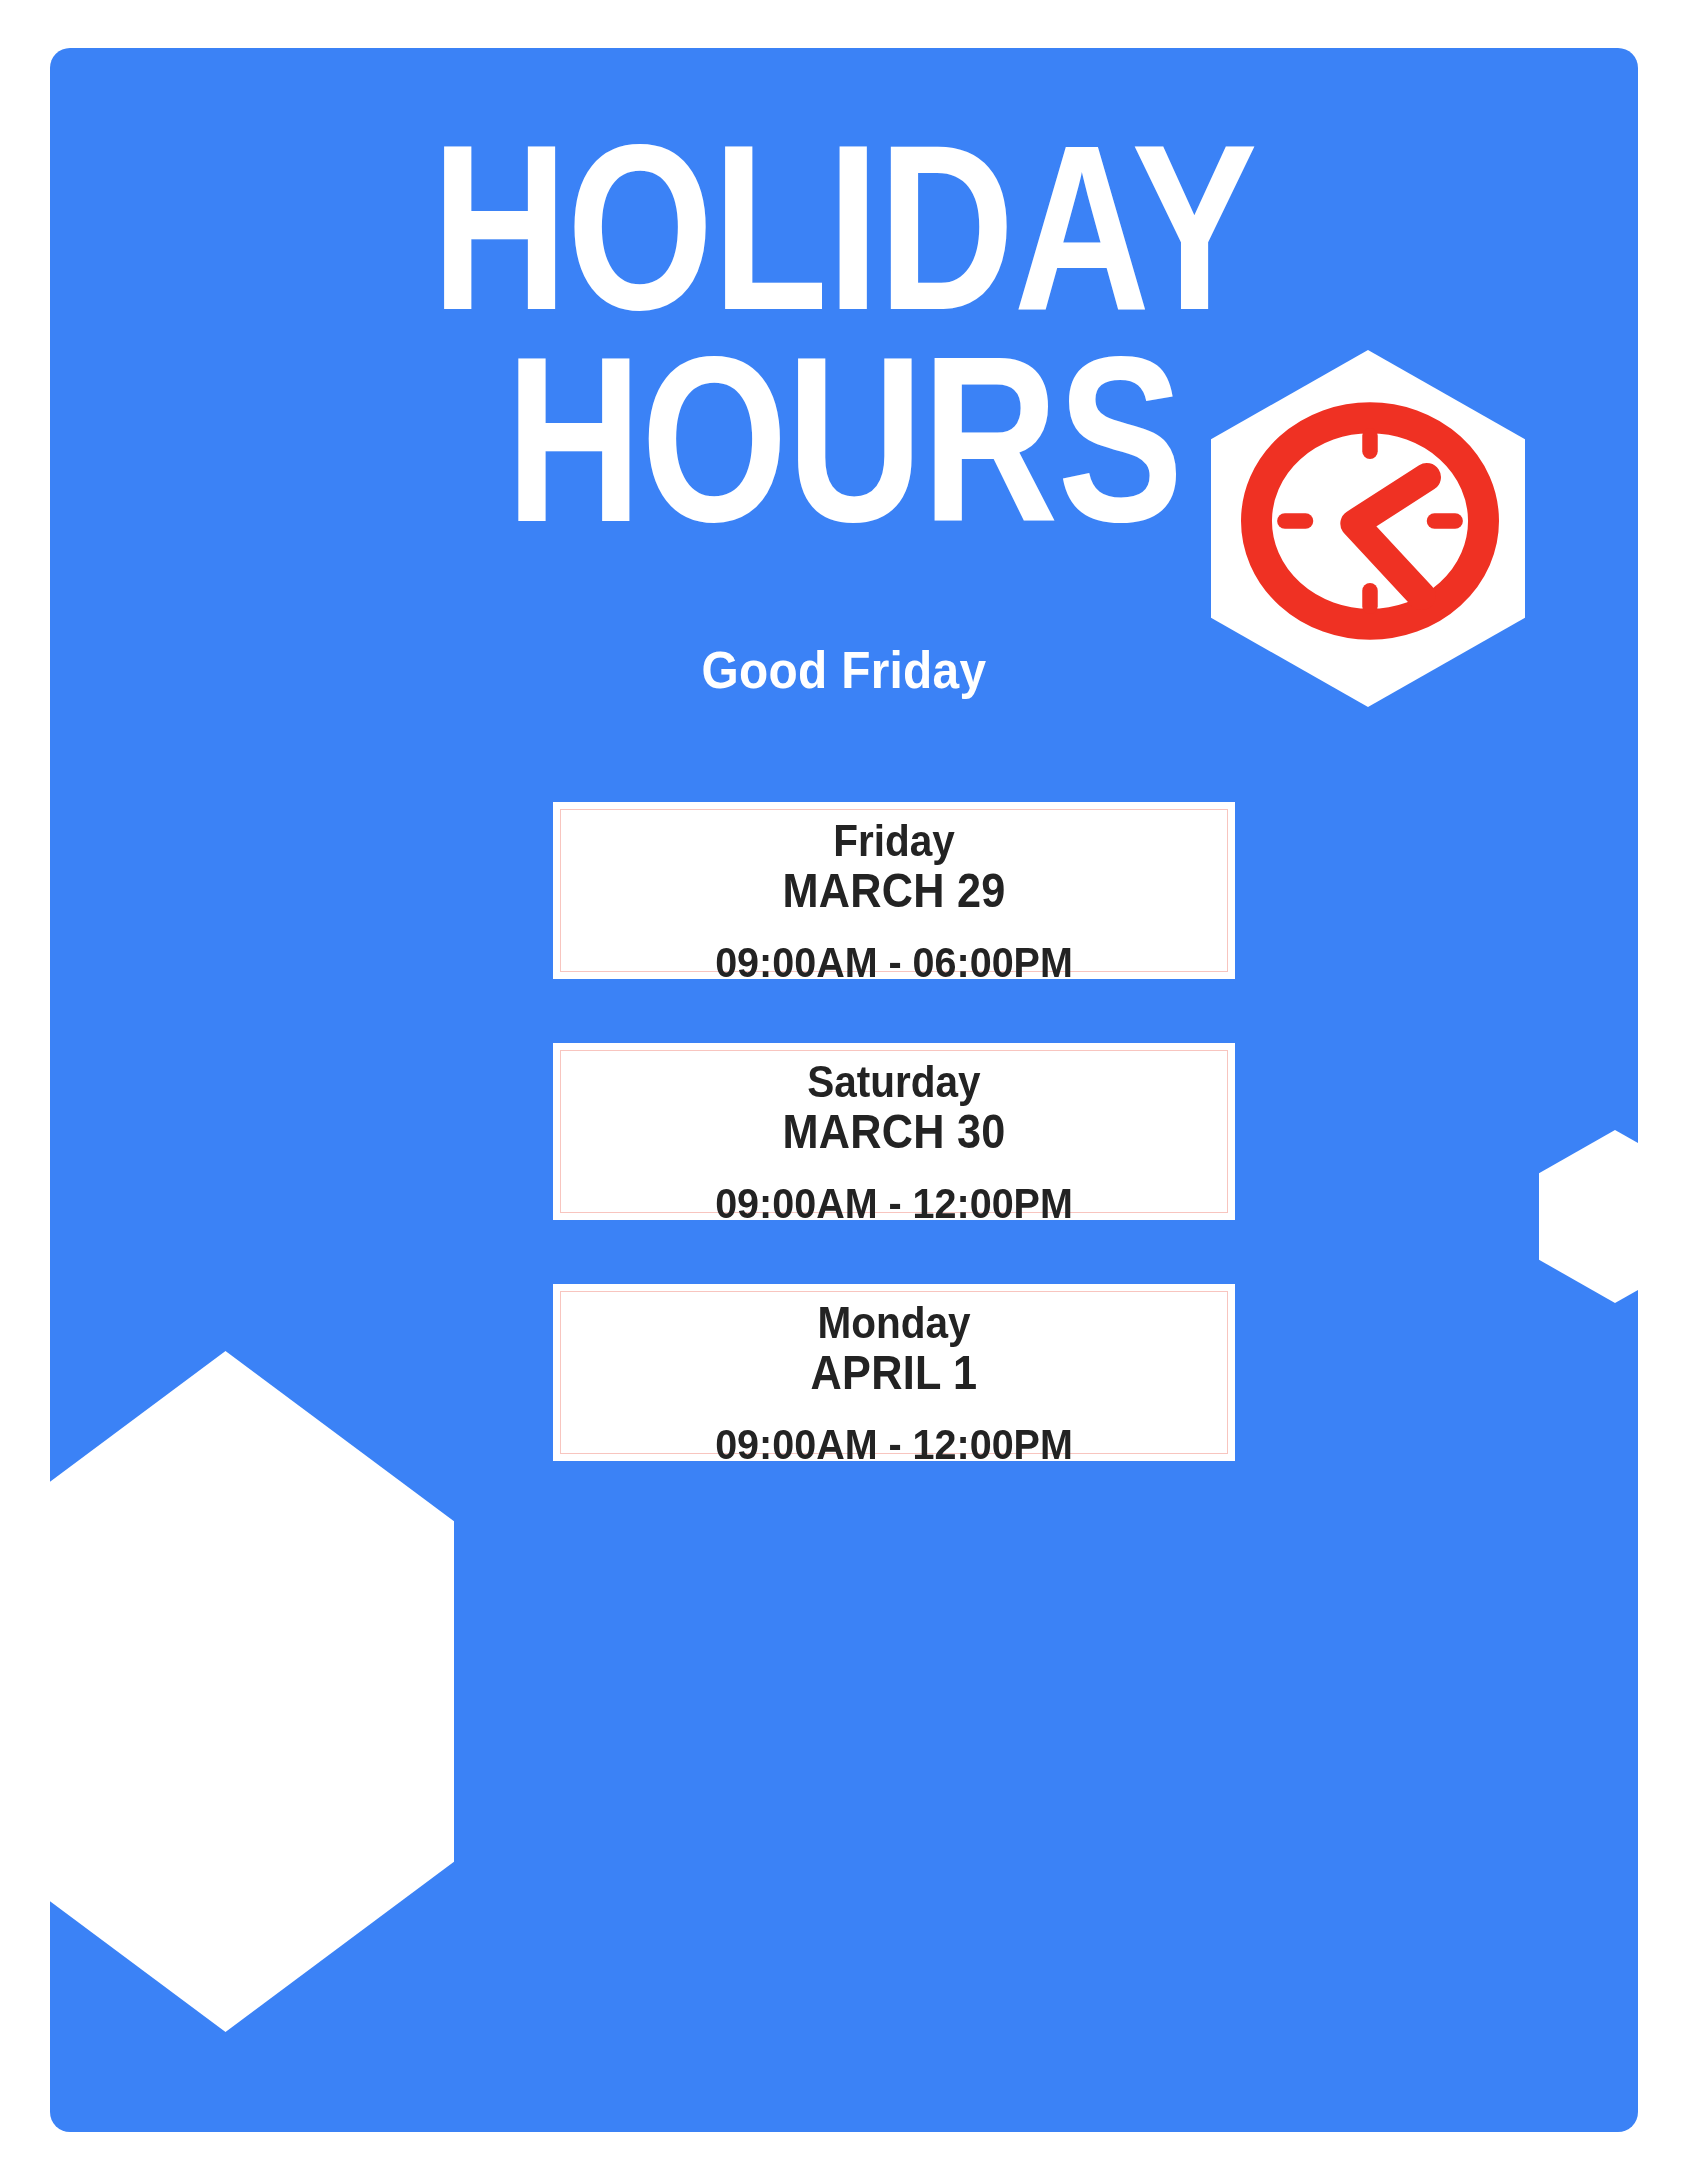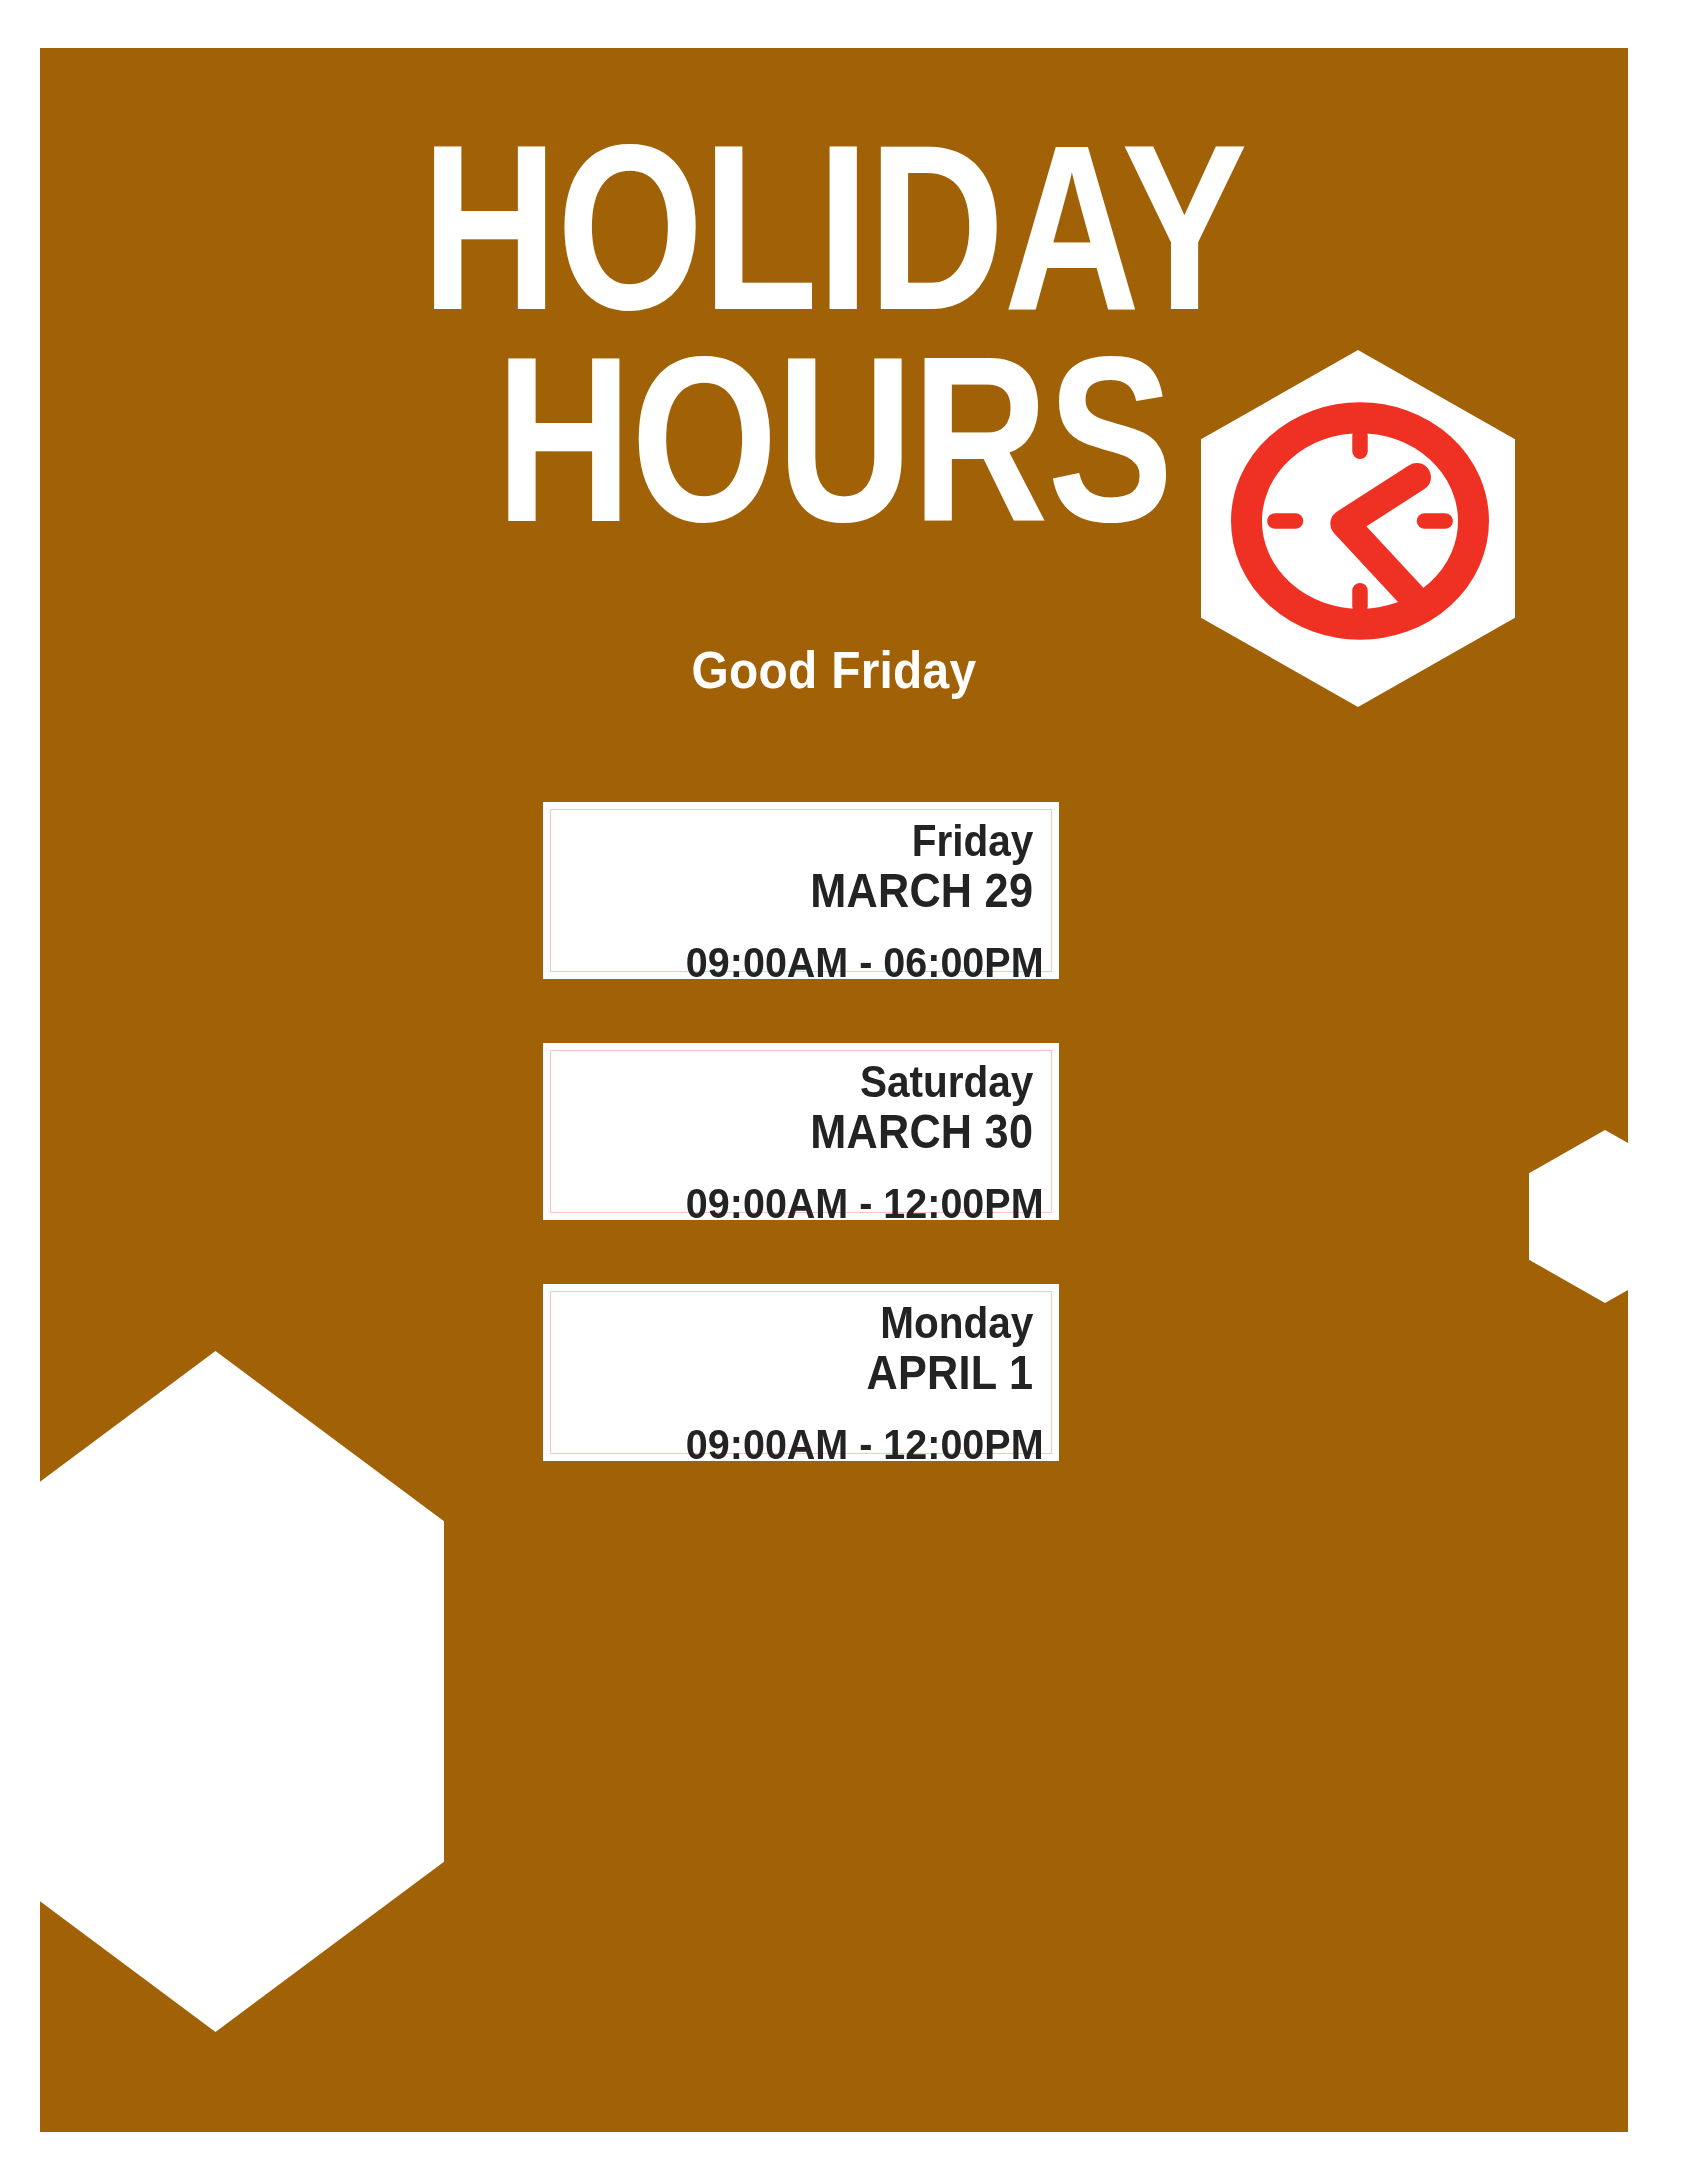--- a/index.html
+++ b/index.html
@@ -18,26 +18,27 @@
   
   #poster-page {
     position: relative;
     width: 1687px;
     height: 2183px;
     background: #ffffff;
   }
 
   #poster-panel {
     position: absolute;
-    left: 40px;
+    left: 50px;
     top: 48px;
     width: 1588px;
     height: 2084px;
-    background: #a16207;
+    background: #3b82f6;
     overflow: hidden;
+    border-radius: 20px;
   }
 
   
   .hex {
     position: absolute;
     background: #ffffff;
   }
   
   .hex.pointy {
     clip-path: polygon(50% 0%, 100% 25%, 100% 75%, 50% 100%, 0% 75%, 0% 25%);
@@ -113,26 +114,26 @@
   #schedule-list {
     position: absolute;
     left: 503px;   
     top: 754px;   
     width: 582px;
   }
 
   .schedule-card {
     position: relative;
     box-sizing: border-box;
-    width: 516px;
+    width: 682px;
     height: 177px;
     background: #ffffff;
     margin-bottom: 64px;
     padding: 14.6px 0 0 0;
-    text-align: right;
+    text-align: center;
   }
   .schedule-card:last-child { margin-bottom: 16px; }
 
   .card-inner-rule {
     position: absolute;
     left: 7.3px;
     top: 7.3px;
     right: 7.3px;
     bottom: 7.3px;
     border: 1.3px solid #f8c5bf;

